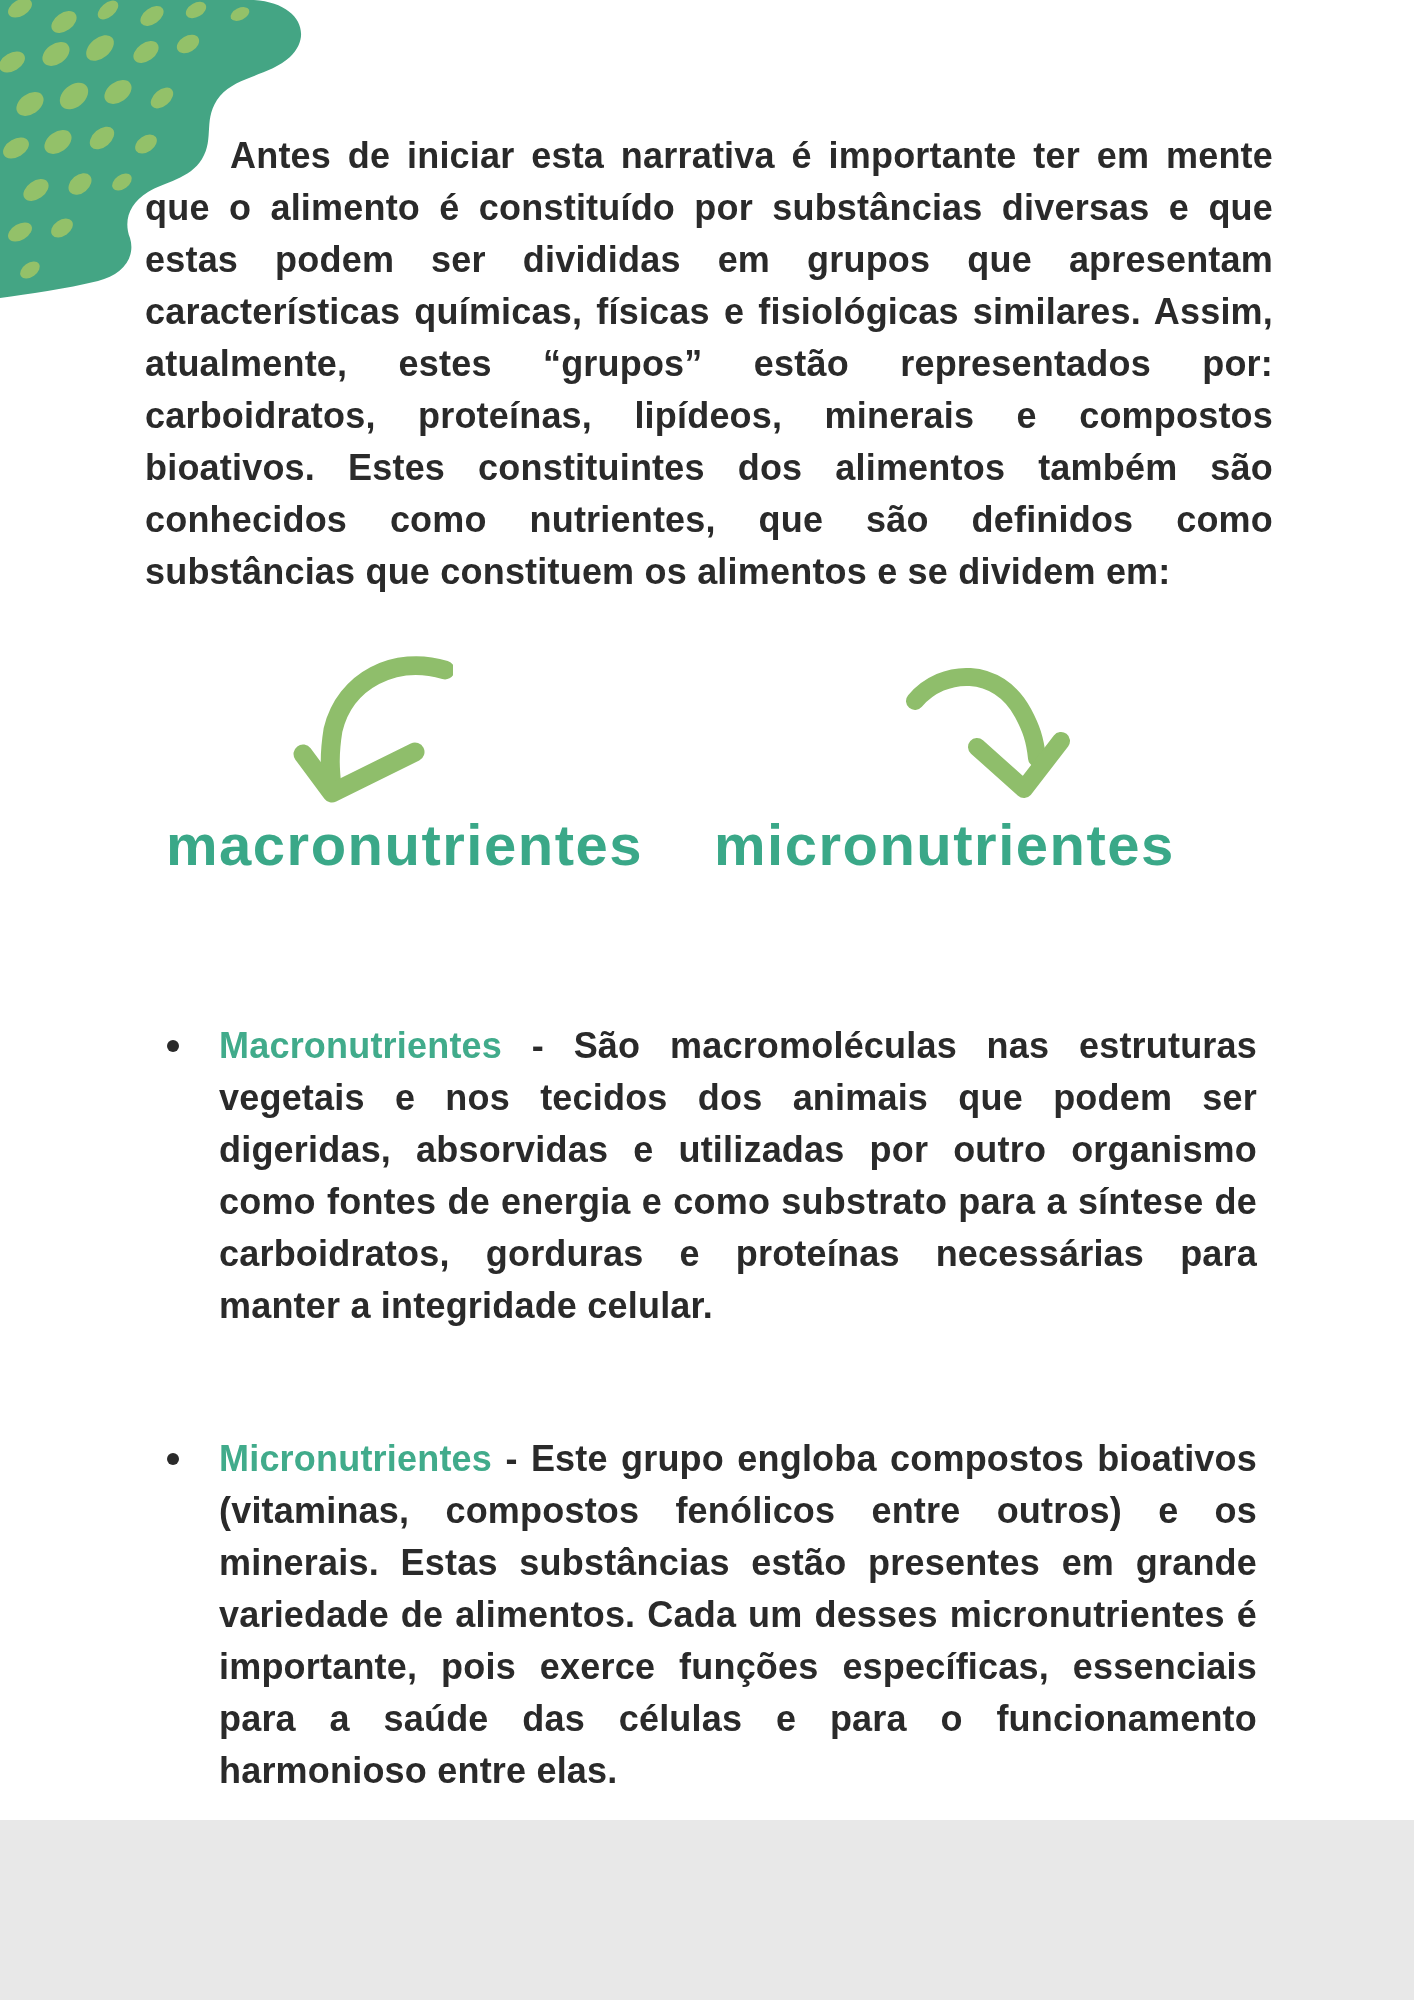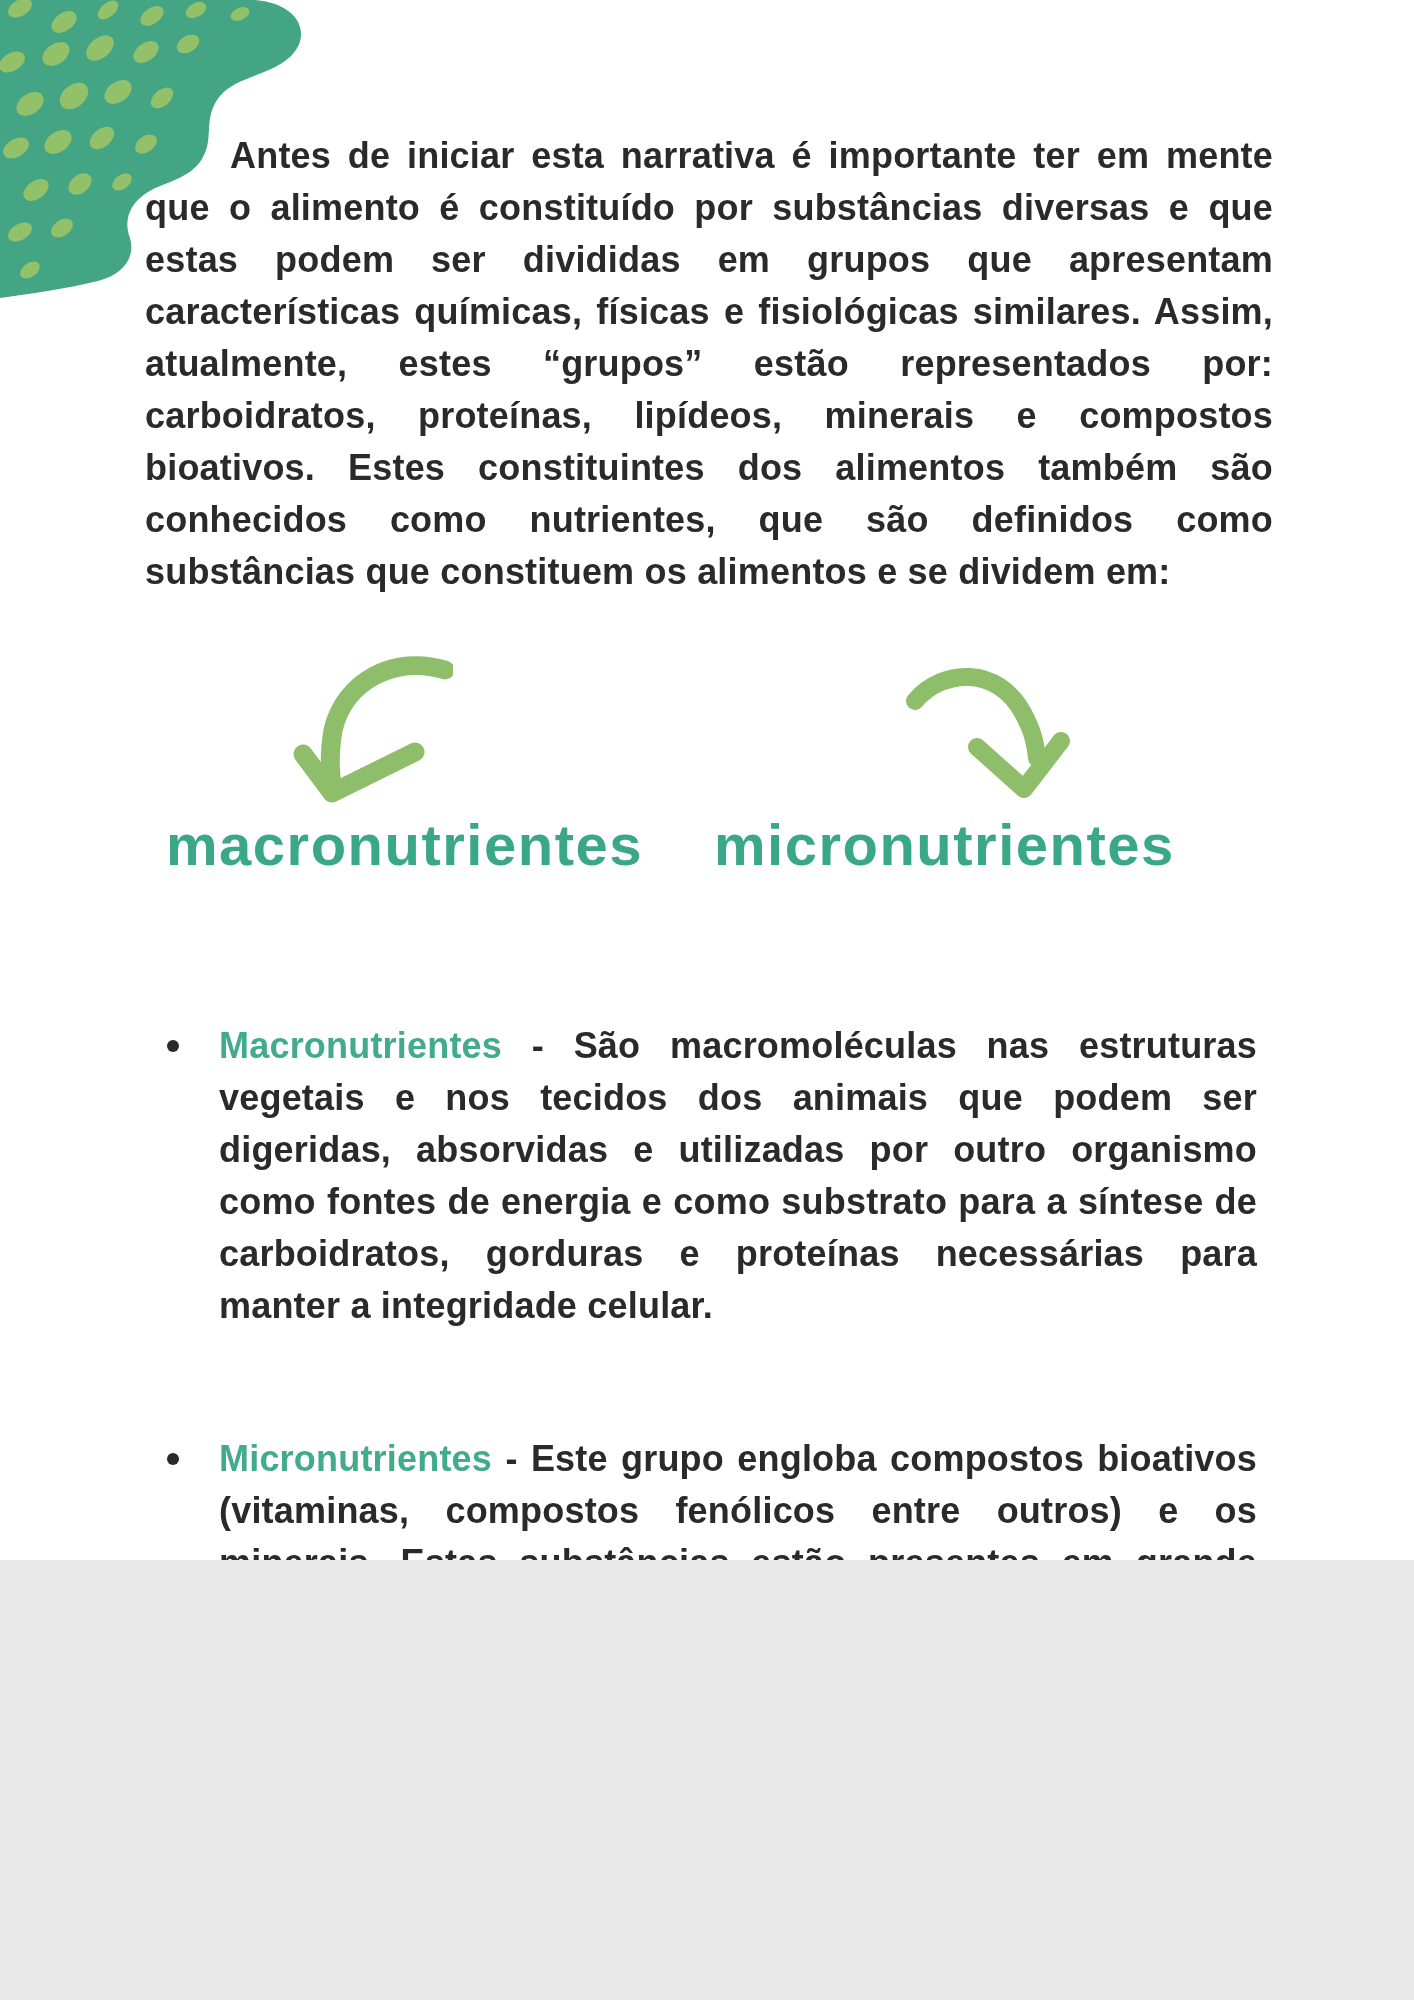--- a/index.html
+++ b/index.html
@@ -1,18 +1,18 @@
 <!DOCTYPE html>
 <html lang="pt" style="--page-bg: #ffffff; --blob: #44a584; --blob-dots: #93c169; --arrow: #8fbe6b; --display-words: #3aa888; --bullet-heading: #41ab8b; --body-text: #2a2a2a;"><head>
 <meta charset="utf-8">
 <style>
   html,body{margin:0;padding:0;background:#e8e8e8;}
   .page{
     position:relative;
-    width:1414px;height:1560px;
+    width:1414px;height:1820px;
     margin:0 auto;
     background:var(--page-bg,#ffffff);
     overflow:hidden;
     font-family:"Liberation Sans",sans-serif;
     color:var(--body-text,#2a2a2a);
   }
   .blob-svg{position:absolute;left:0;top:0;}
   .intro{
     position:absolute;
     left:145px;top:130px;width:1128px;

